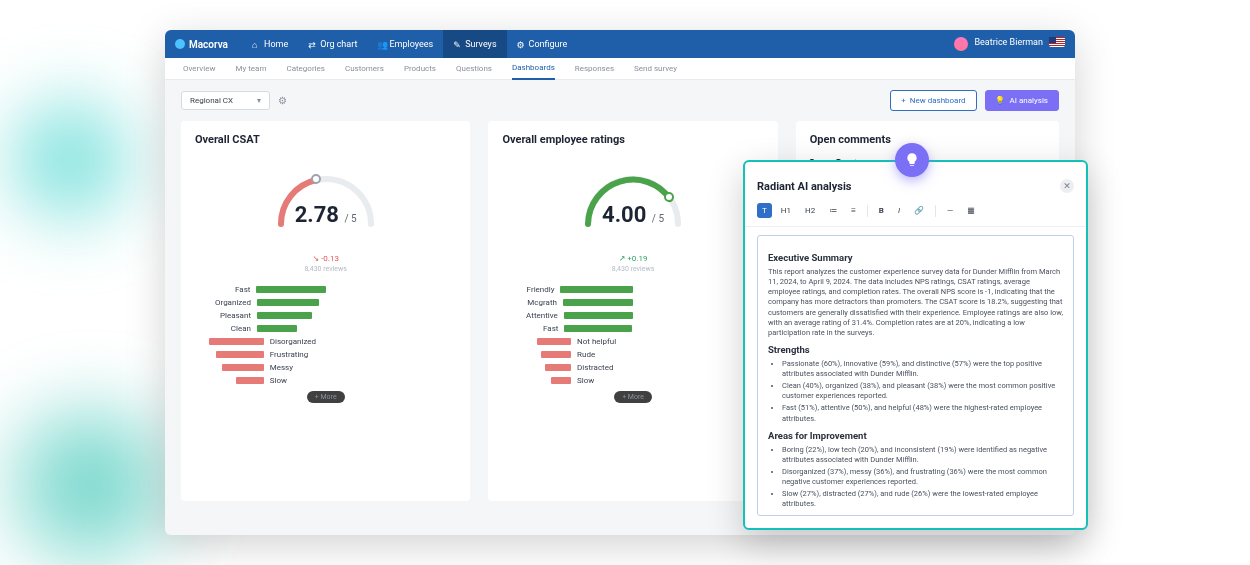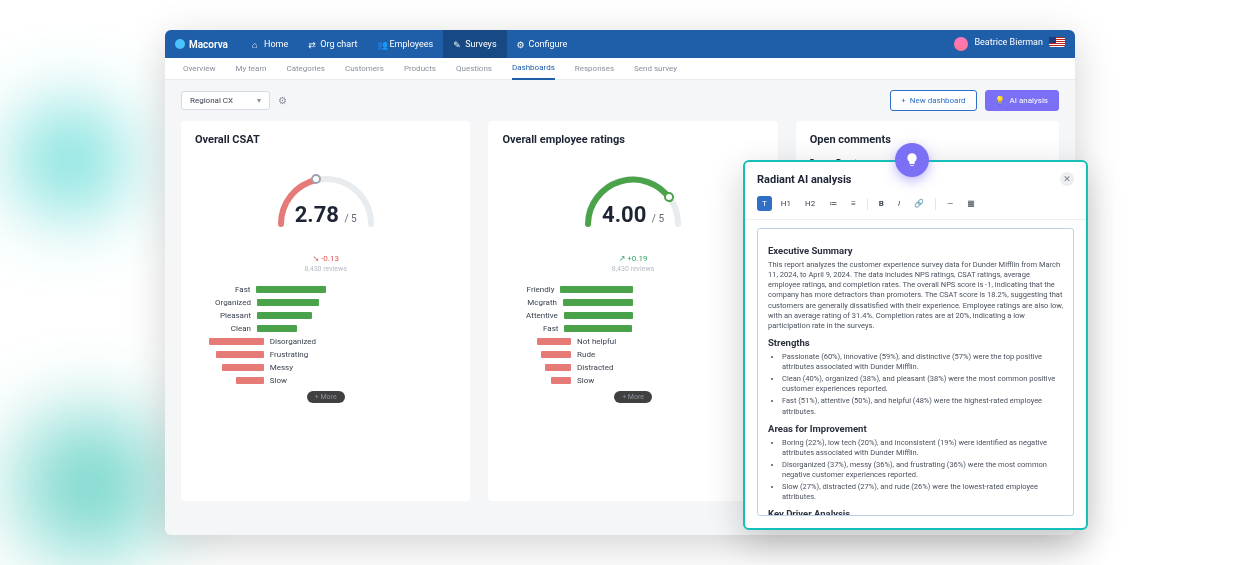--- a/index.html
+++ b/index.html
@@ -64,21 +64,21 @@
 .more{margin-top:6px;font-size:7px;color:#8b929f;background:#404040;border-radius:9px;padding:2px 8px;cursor:pointer;}
 
 .comments{display:flex;flex-direction:column;gap:10px;font-size:8px;}
 .cmt-name{font-weight:700;color:#1d2433;font-size:8.5px;}
 .cmt-text{color:#6e7585;font-size:8px;margin-top:2px;}
 
 
 .ai-panel{position:absolute;left:743px;top:160px;width:345px;height:370px;background:#fff;border:2px solid #14c0b8;border-radius:6px;box-shadow:0 12px 36px rgba(0,0,0,.2);z-index:3;overflow:hidden;display:flex;flex-direction:column;}
 .ai-bubble{position:absolute;left:895px;top:143px;width:34px;height:34px;border-radius:50%;background:#7b6ff5;display:flex;align-items:center;justify-content:center;z-index:4;box-shadow:0 4px 12px rgba(123,111,245,.5);}
 .ai-bubble svg{width:16px;height:16px;fill:#fff;}
-.ai-head{padding:10px 12px 6px;display:flex;align-items:center;justify-content:space-between;}
+.ai-head{padding:17px 12px 6px;display:flex;align-items:center;justify-content:space-between;}
 .ai-title{font-size:11px;font-weight:700;color:#1d2433;}
 .ai-close{width:14px;height:14px;border-radius:50%;background:#eceef2;color:#7a818e;display:flex;align-items:center;justify-content:center;font-size:9px;cursor:pointer;}
 .ai-toolbar{display:flex;align-items:center;gap:4px;padding:4px 12px 8px;border-bottom:1px solid #eceef2;}
 .tbtn{font-size:8px;color:#3a4250;padding:3px 5px;border-radius:3px;cursor:pointer;display:flex;align-items:center;justify-content:center;}
 .tbtn.active{background:#2f6fc6;color:#fff;}
 .tbtn.sep{width:1px;height:12px;background:#e2e5ea;padding:0;margin:0 2px;cursor:default;}
 .ai-body{flex:1;overflow:auto;border:1px solid #bcd0ea;margin:8px 12px 12px;border-radius:3px;padding:10px;font-size:8px;color:#2b313d;}
 .ai-body h3{font-size:9.5px;font-weight:700;margin:6px 0 4px;}
 .ai-body p{font-size:7.5px;color:#4a515e;line-height:1.35;margin-bottom:4px;}
 .ai-body ul{padding-left:14px;margin:2px 0 6px;}

